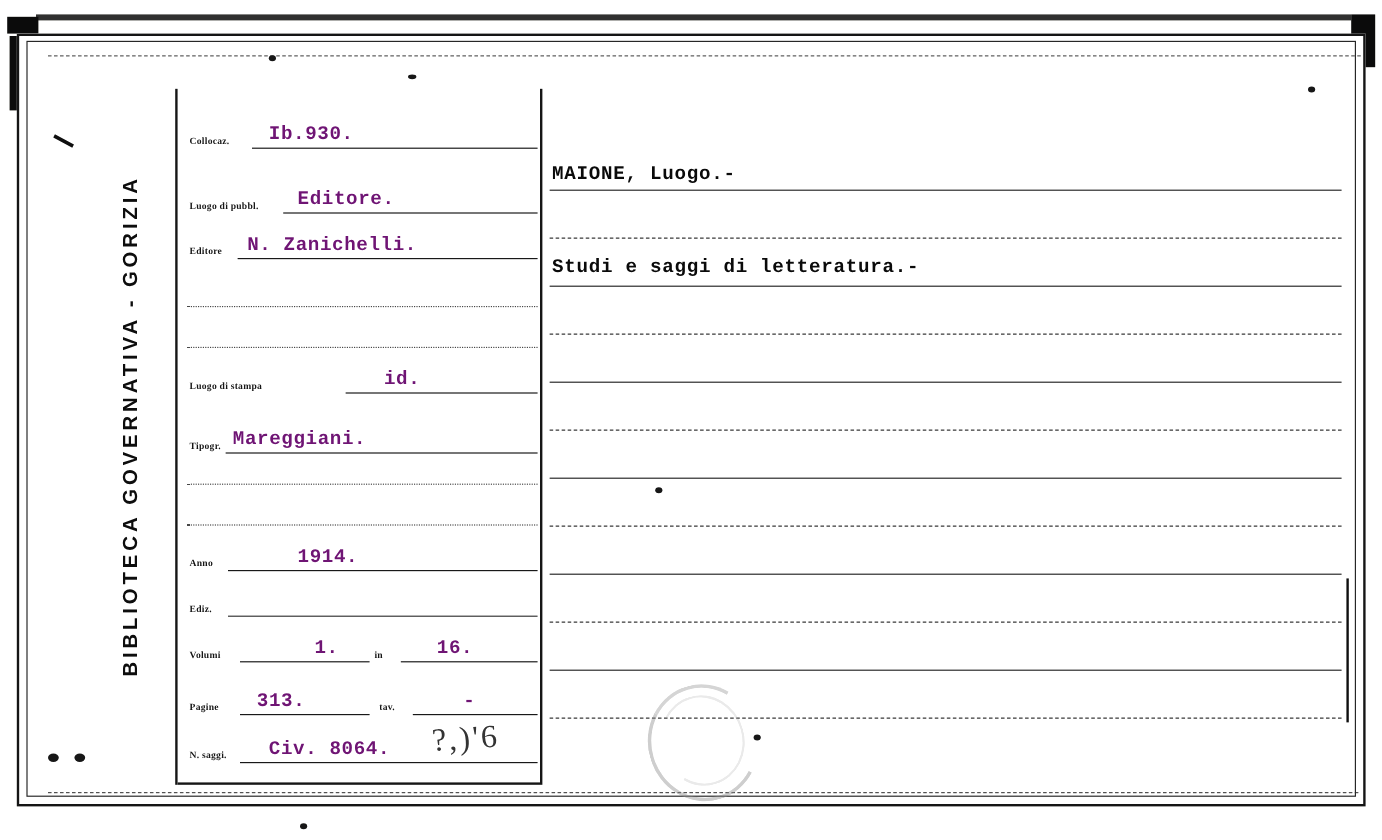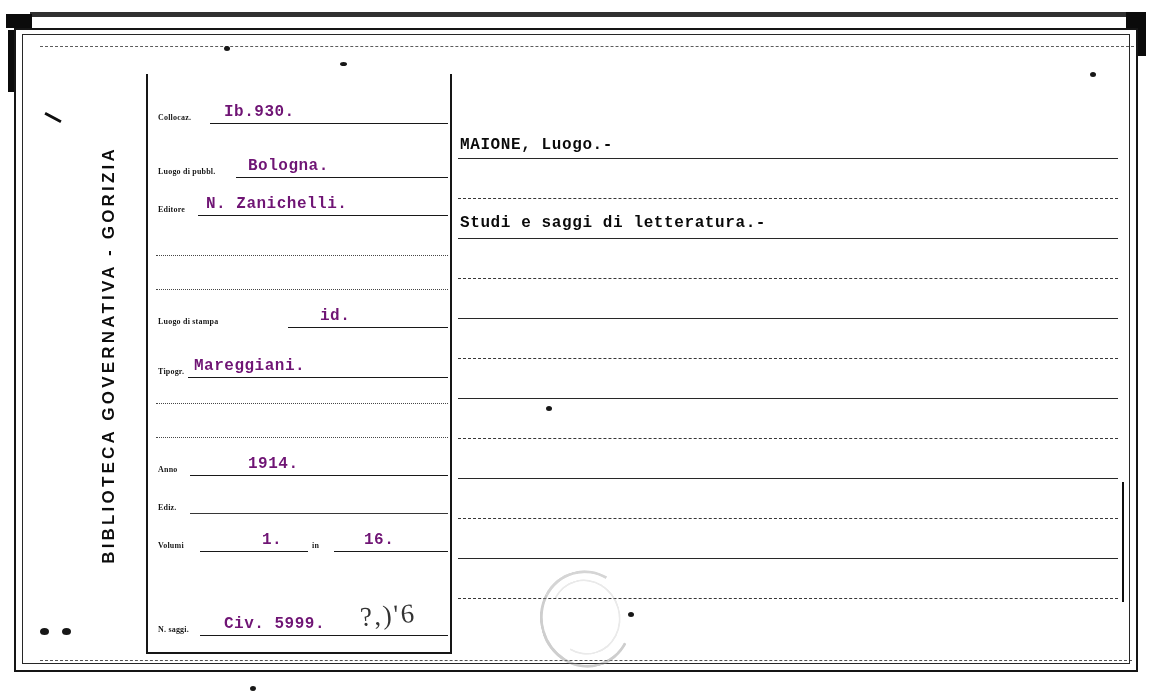--- a/index.html
+++ b/index.html
@@ -250,21 +250,21 @@
 
     <div class="field-row" style="top:24px;">
       <span class="flabel">Collocaz.</span>
       <span class="fvalue" style="left:76px;">Ib.930.</span>
       <div class="rule" style="left:62px;"></div>
     </div>
     <div class="rule" style="position:absolute; top:60px; left:0; right:0; border-bottom:2px solid #1b1b1b;"></div>
 
     <div class="field-row" style="top:78px;">
       <span class="flabel">Luogo di pubbl.</span>
-      <span class="fvalue" style="left:100px;">Bologna.</span>
+      <span class="fvalue" style="left:100px;">Editore.</span>
       <div class="rule" style="left:88px;"></div>
     </div>
 
     <div class="field-row" style="top:116px;">
       <span class="flabel">Editore</span>
       <span class="fvalue" style="left:58px;">N. Zanichelli.</span>
       <div class="rule" style="left:50px;"></div>
     </div>
 
     <div class="field-row" style="top:156px;">
@@ -307,24 +307,32 @@
 
     <div class="field-row" style="top:452px;">
       <span class="flabel">Volumi</span>
       <span class="fvalue" style="left:114px;">1.</span>
       <span class="flabel" style="left:164px;">in</span>
       <span class="fvalue" style="left:216px;">16.</span>
       <div class="rule" style="left:52px; right:auto; width:108px;"></div>
       <div class="rule" style="left:186px; right:6px;"></div>
     </div>
 
+    <div class="field-row" style="top:496px;">
+      <span class="flabel">Pagine</span>
+      <span class="fvalue" style="left:66px;">313.</span>
+      <span class="flabel" style="left:168px;">tav.</span>
+      <span class="fvalue" style="left:238px;">-</span>
+      <div class="rule" style="left:52px; right:auto; width:108px;"></div>
+      <div class="rule" style="left:196px; right:6px;"></div>
+    </div>
 
     <div class="field-row" style="top:536px;">
       <span class="flabel">N. saggi.</span>
-      <span class="fvalue" style="left:76px;">Civ. 5999.</span>
+      <span class="fvalue" style="left:76px;">Civ. 8064.</span>
       <div class="rule" style="left:52px;"></div>
     </div>
 
   </div>
 
   <div class="handwriting">?,)'6</div>
 
   <div class="right-col">
 
     <div class="rtext" style="left:8px; top:62px;">MAIONE, Luogo.-</div>

